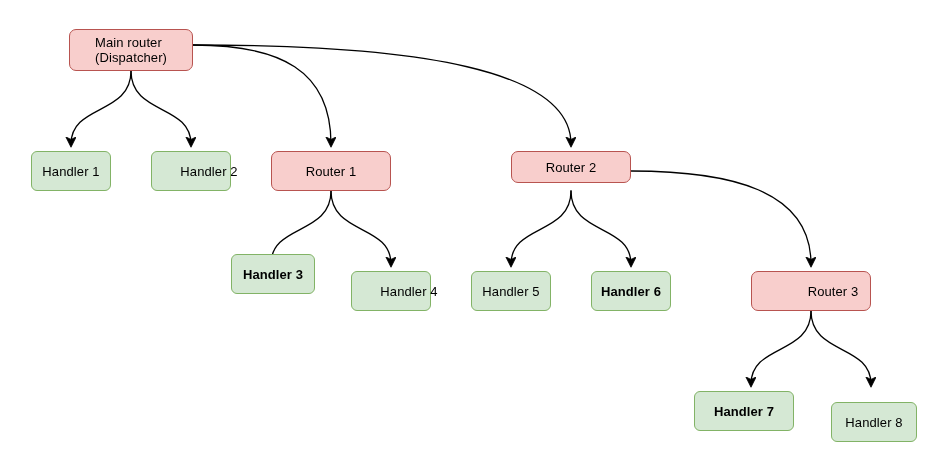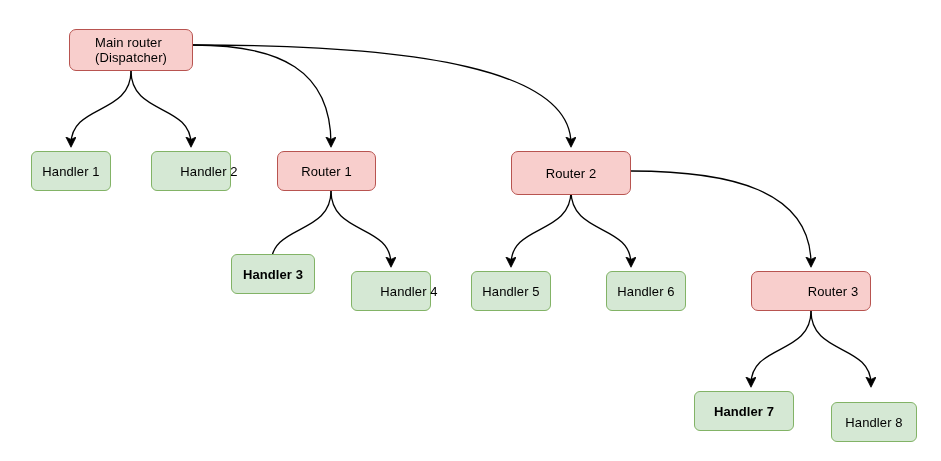--- a/index.html
+++ b/index.html
@@ -76,24 +76,24 @@
         <path d="M 811 311 C 811 355 751 344 751 384" marker-end="url(#arrowhead)"></path>
         <path d="M 811 311 C 811 355 871 344 871 384" marker-end="url(#arrowhead)"></path>
       </g>
   </svg>
 
   <div id="nodes-layer">
       <div class="node router" style="left: 69px; top: 29px; width: 124px; height: 42px;"><span class="node-label">Main router
 (Dispatcher)</span></div>
       <div class="node handler" style="left: 31px; top: 151px; width: 80px; height: 40px;"><span class="node-label">Handler 1</span></div>
       <div class="node handler" style="left: 151px; top: 151px; width: 80px; height: 40px; padding-left: 36px;"><span class="node-label">Handler 2</span></div>
-      <div class="node router" style="left: 277px; top: 151px; width: 99px; height: 40px;"><span class="node-label">Router 1</span></div>
-      <div class="node router" style="left: 511px; top: 151px; width: 120px; height: 44px;"><span class="node-label">Router 2</span></div>
+      <div class="node router" style="left: 271px; top: 151px; width: 120px; height: 40px;"><span class="node-label">Router 1</span></div>
+      <div class="node router" style="left: 511px; top: 151px; width: 120px; height: 32px;"><span class="node-label">Router 2</span></div>
       <div class="node handler" style="left: 231px; top: 254px; width: 84px; height: 40px; font-weight: bold;"><span class="node-label">Handler 3</span></div>
       <div class="node handler" style="left: 351px; top: 271px; width: 80px; height: 40px; padding-left: 36px;"><span class="node-label">Handler 4</span></div>
       <div class="node handler" style="left: 471px; top: 271px; width: 80px; height: 40px;"><span class="node-label">Handler 5</span></div>
-      <div class="node handler" style="left: 606px; top: 271px; width: 80px; height: 40px;"><span class="node-label">Handler 6</span></div>
+      <div class="node handler" style="left: 591px; top: 271px; width: 80px; height: 40px; font-weight: bold;"><span class="node-label">Handler 6</span></div>
       <div class="node router" style="left: 751px; top: 271px; width: 120px; height: 40px; padding-left: 44px;"><span class="node-label">Router 3</span></div>
       <div class="node handler" style="left: 694px; top: 391px; width: 100px; height: 40px; font-weight: bold;"><span class="node-label">Handler 7</span></div>
       <div class="node handler" style="left: 831px; top: 402px; width: 86px; height: 40px;"><span class="node-label">Handler 8</span></div>
     </div>
 
 </div>
 
 </body></html>

